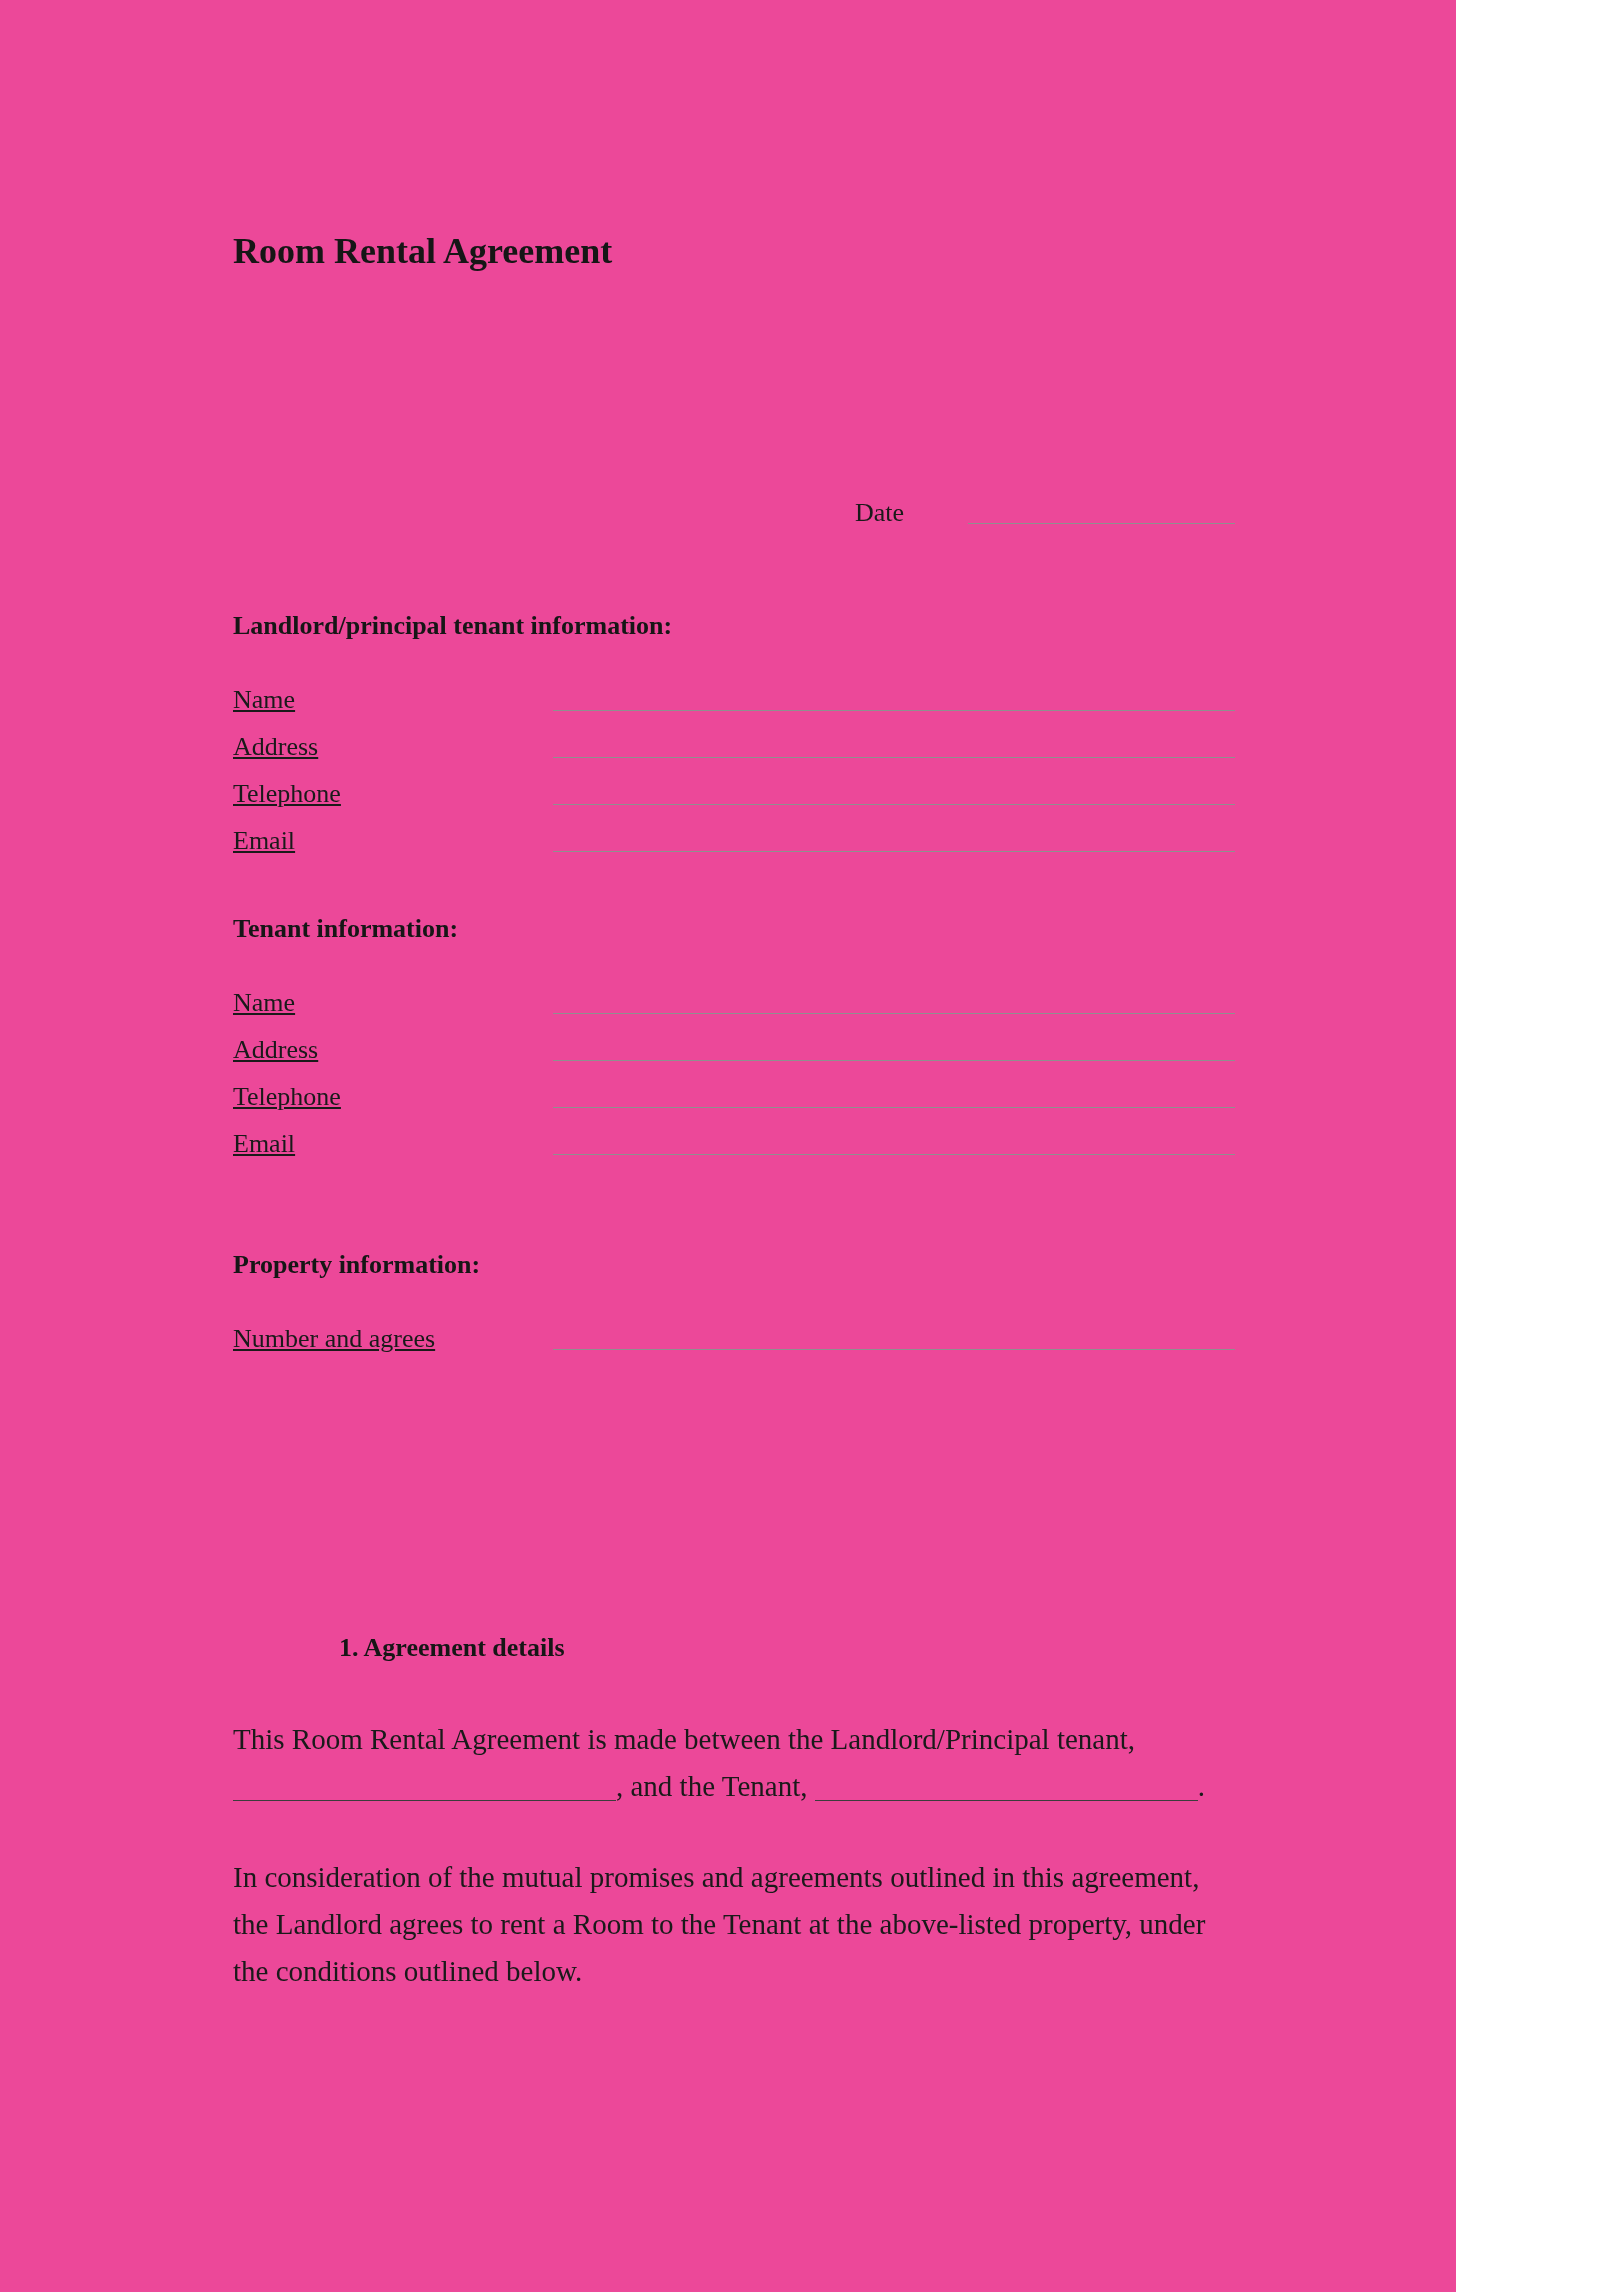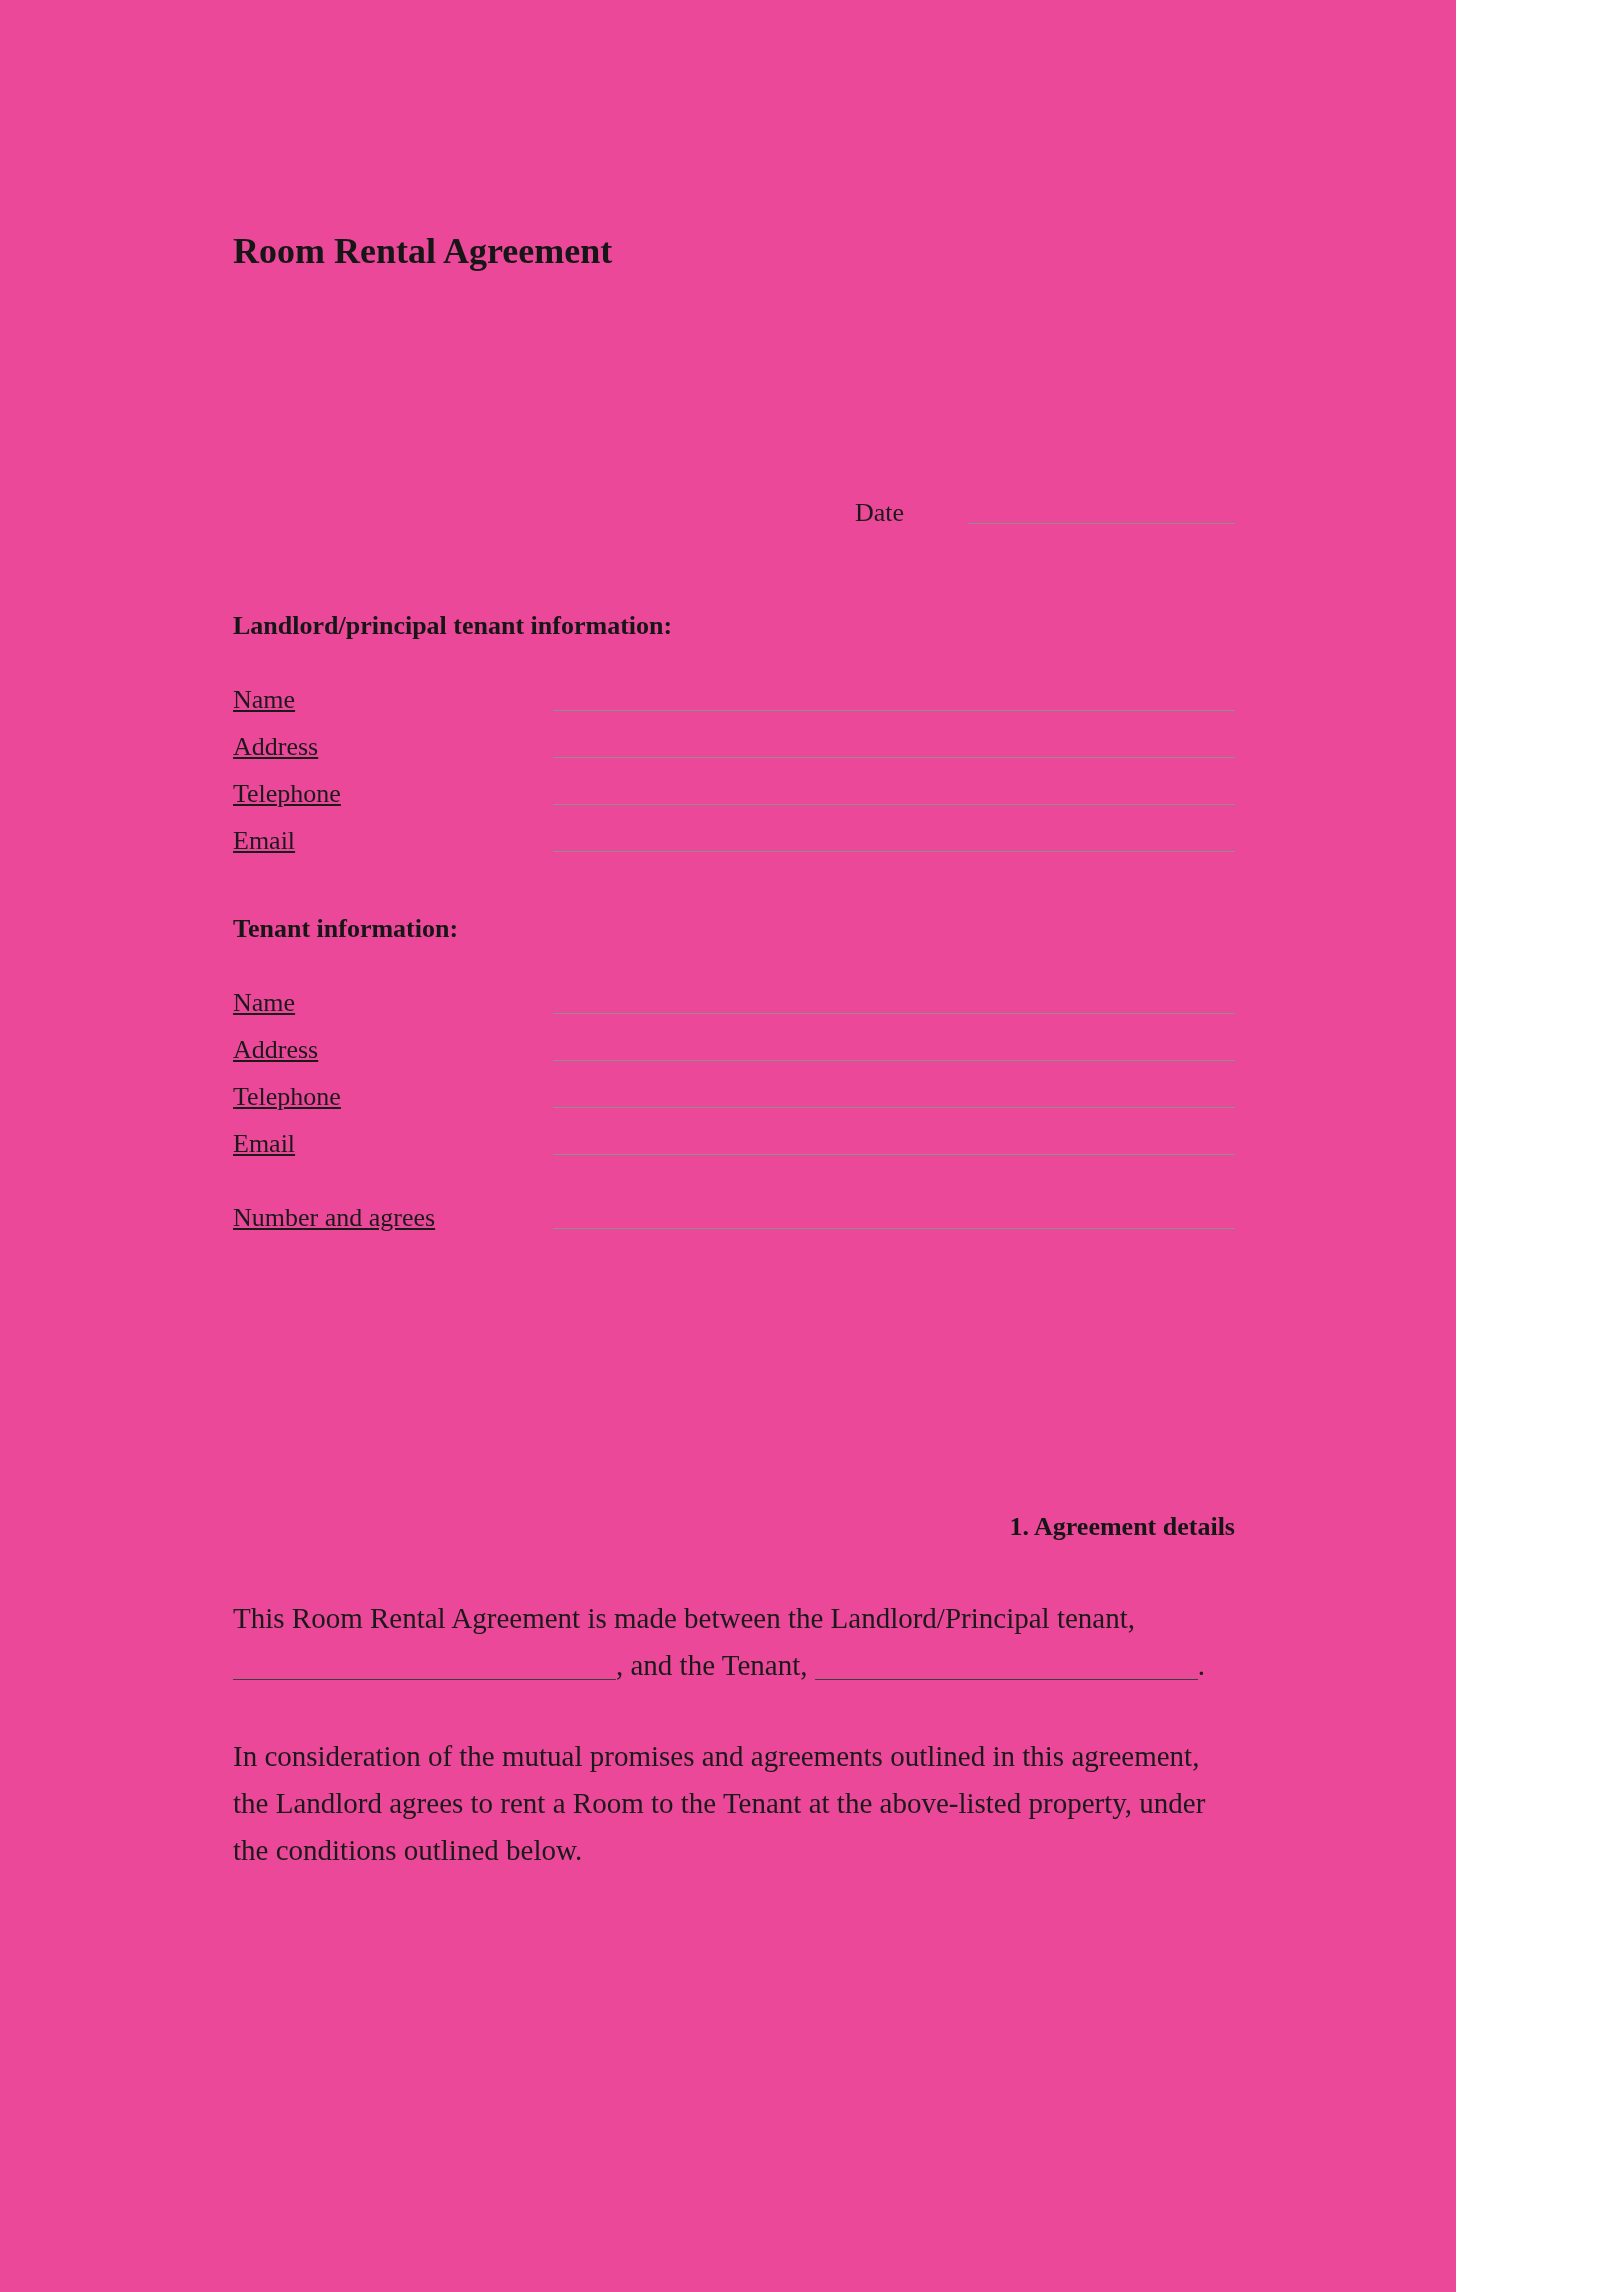--- a/index.html
+++ b/index.html
@@ -67,21 +67,20 @@
     flex: 1;
     border-bottom: 0.9px solid #8f8f8f;
     margin-bottom: 5.4px;
   }
   .agreement-heading {
     margin: 276px 0 0 106px;
     font-size: 26px;
     line-height: 33px;
     font-weight: 700;
     color: #161616;
-    text-align: right;
   }
   .para {
     margin: 0;
     font-size: 29px;
     line-height: 47px;
     color: #1a1a1a;
   }
   .para-intro { margin-top: 52px; }
   .para-body  { margin-top: 44px; }
   .inline-blank {
@@ -142,20 +141,21 @@
         <span class="field-line"></span>
       </div>
       <div class="field-row">
         <span class="field-label">Email</span>
         <span class="field-line"></span>
       </div>
     </div>
   </section>
 
   <section>
+    <h2 class="section-heading heading-property">Property information:</h2>
     <div class="fields">
       <div class="field-row">
         <span class="field-label">Number and agrees</span>
         <span class="field-line"></span>
       </div>
     </div>
   </section>
 
   <section>
     <h3 class="agreement-heading">1. Agreement details</h3>

